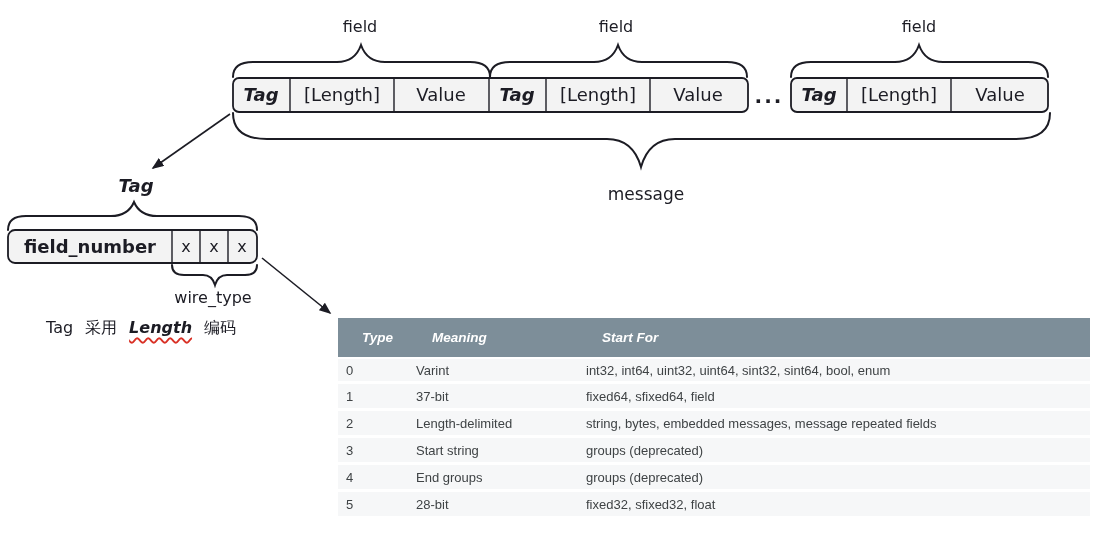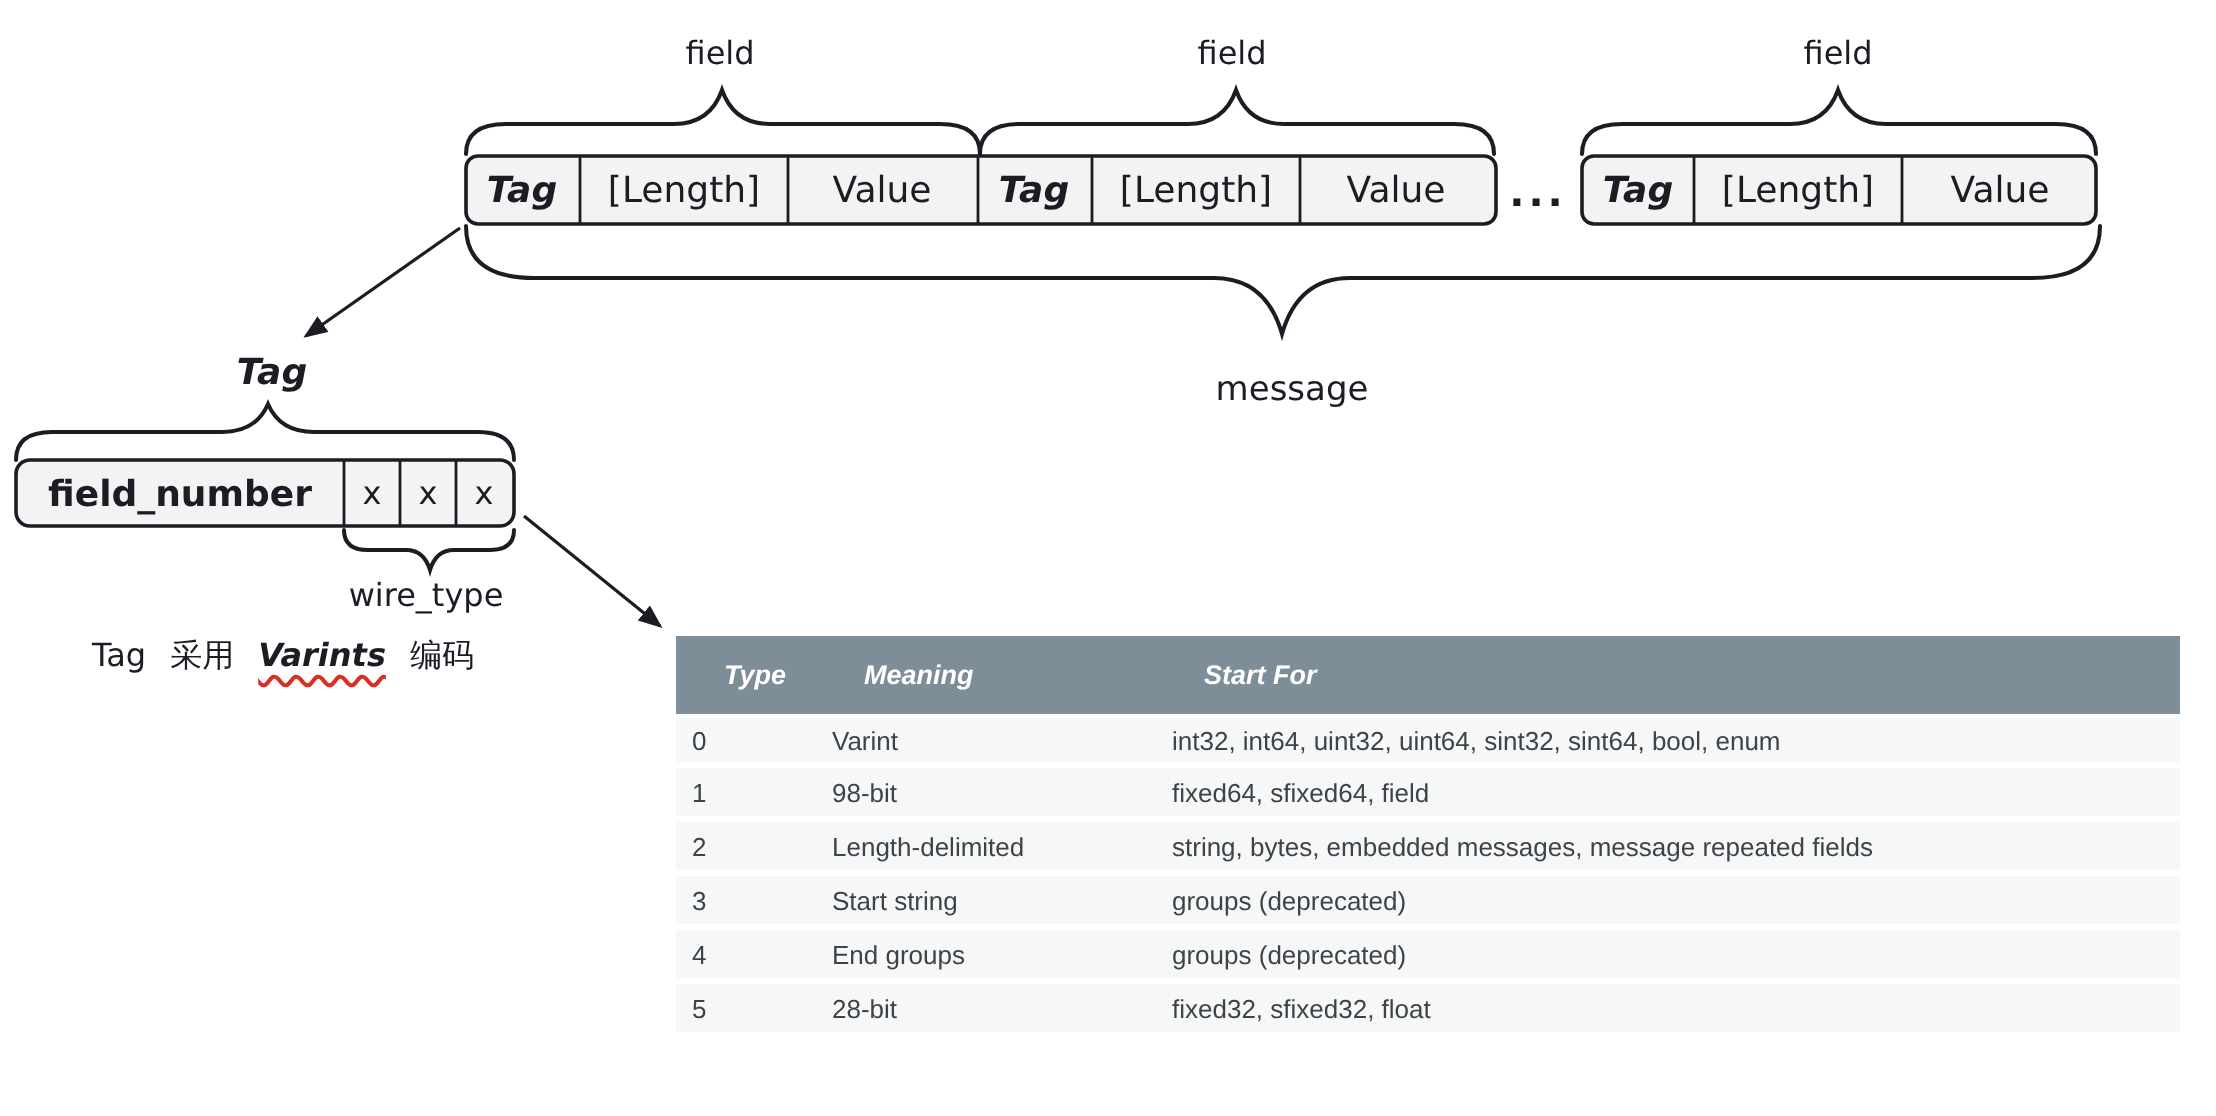--- a/index.html
+++ b/index.html
@@ -120,41 +120,41 @@
   <text class="t-bit" x="214" y="252" text-anchor="middle">x</text>
   <text class="t-bit" x="242" y="252" text-anchor="middle">x</text>
 
   <path class="ink" transform="translate(172,265)" d="M0 0 Q0 10 12 10 L31 10 Q40 10 43 20 Q46 10 55 10 L73 10 Q85 10 85 0"></path>
   <text class="t-wire" x="213" y="303" text-anchor="middle">wire_type</text>
 
   <line class="arrow" marker-end="url(#arrowhead)" x1="262" y1="258" x2="330" y2="313"></line>
 </svg>
 
 <div class="note">
-  <span>Tag</span><span class="sp"></span><span>采用</span><span class="sp"></span><span class="varints">Varints</span><span class="sp"></span><span>编码</span>
+  <span>Tag</span><span class="sp"></span><span>采用</span><span class="sp"></span><span class="varints">Length</span><span class="sp"></span><span>编码</span>
 </div>
 
 <div class="table-wrap">
   <table>
     <thead>
       <tr>
         <th>Type</th>
         <th>Meaning</th>
         <th>Start For</th>
       </tr>
     </thead>
     <tbody>
       <tr>
         <td>0</td>
         <td>Varint</td>
         <td>int32, int64, uint32, uint64, sint32, sint64, bool, enum</td>
       </tr>
       <tr>
         <td>1</td>
-        <td>98-bit</td>
+        <td>37-bit</td>
         <td>fixed64, sfixed64, field</td>
       </tr>
       <tr>
         <td>2</td>
         <td>Length-delimited</td>
         <td>string, bytes, embedded messages, message repeated fields</td>
       </tr>
       <tr>
         <td>3</td>
         <td>Start string</td>

